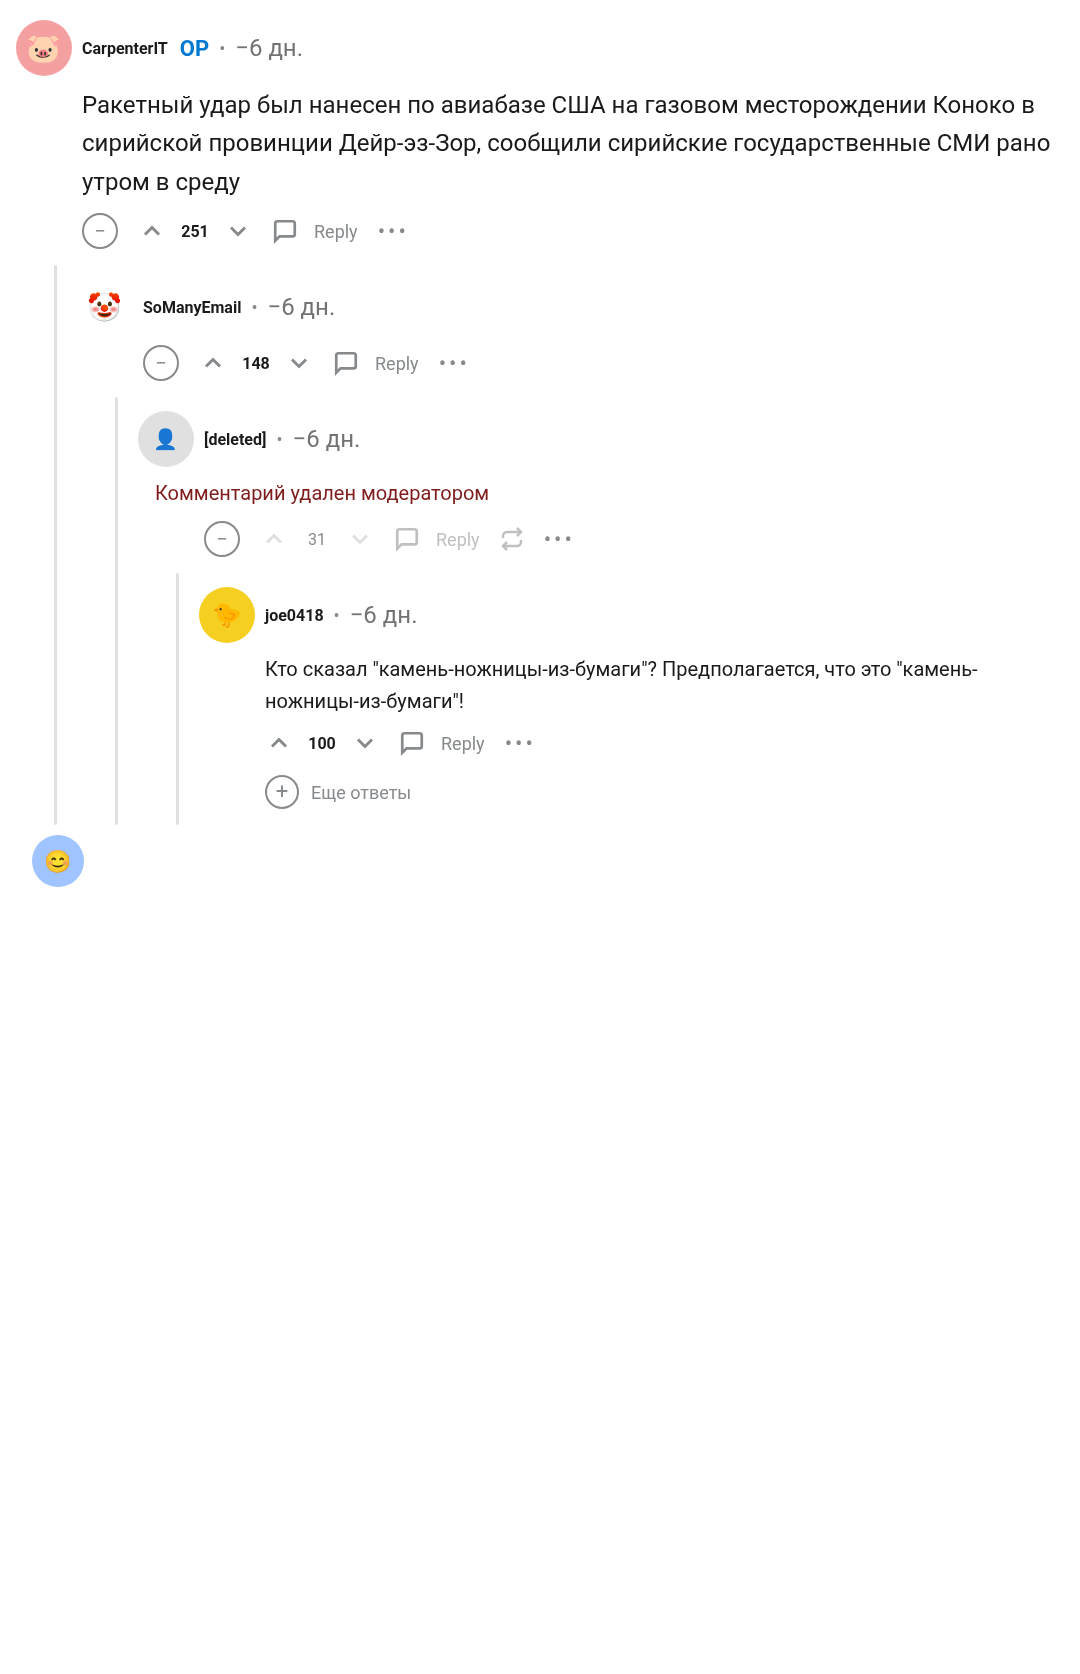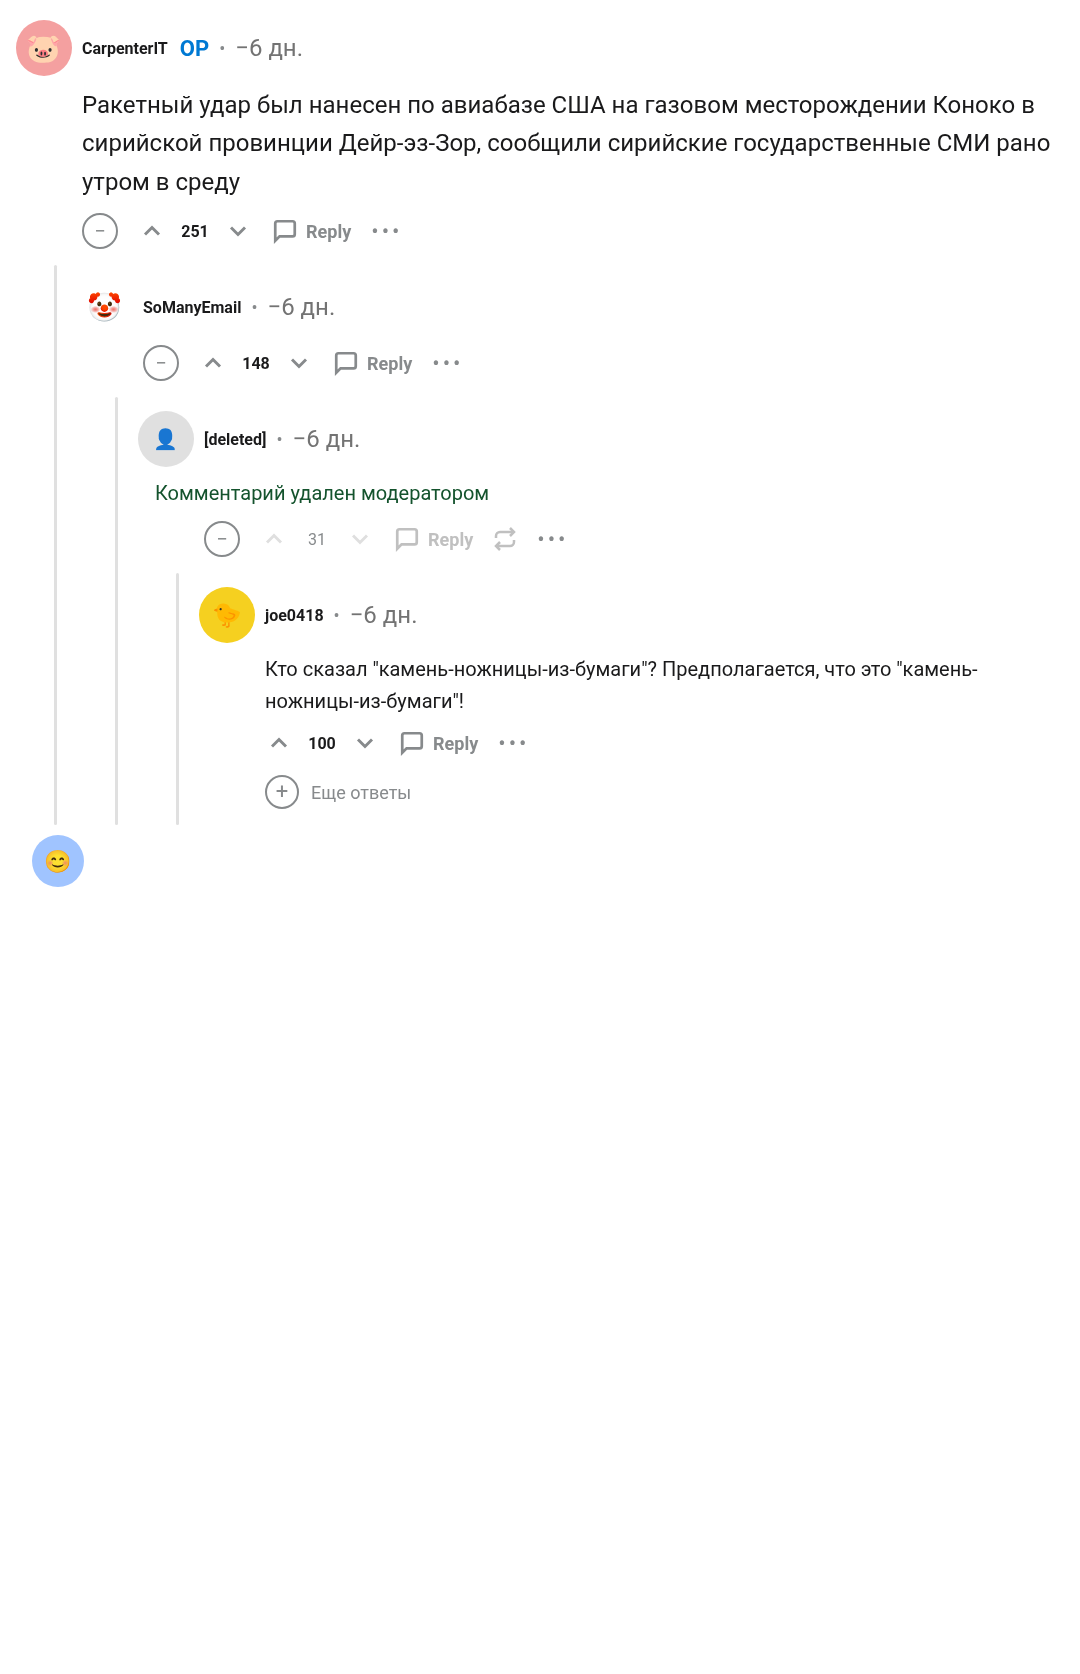--- a/index.html
+++ b/index.html
@@ -161,25 +161,25 @@
     }
 
     .vote-count.muted {
       color: #878a8c;
       font-weight: 400;
     }
 
     .reply-btn {
       display: flex;
       align-items: center;
-      gap: 8px;
+      gap: 16px;
       cursor: pointer;
       color: #878a8c;
       font-size: 18px;
-      font-weight: 700;
+      font-weight: 400;
     }
 
     .reply-btn svg {
       width: 26px;
       height: 26px;
     }
 
     .reply-btn.muted {
       color: #c0c0c0;
     }
@@ -243,21 +243,21 @@
 
     .nested-comment-body {
       font-size: 20px;
       line-height: 1.6;
       color: #1a1a1b;
       margin-left: 66px;
       margin-bottom: 12px;
     }
 
     .nested-comment-body.deleted-text {
-      color: #14532d;
+      color: #7f1d1d;
       margin-left: 17px;
     }
 
     .more-replies {
       display: flex;
       align-items: center;
       gap: 12px;
       margin-top: 10px;
       margin-bottom: 16px;
       cursor: pointer;

